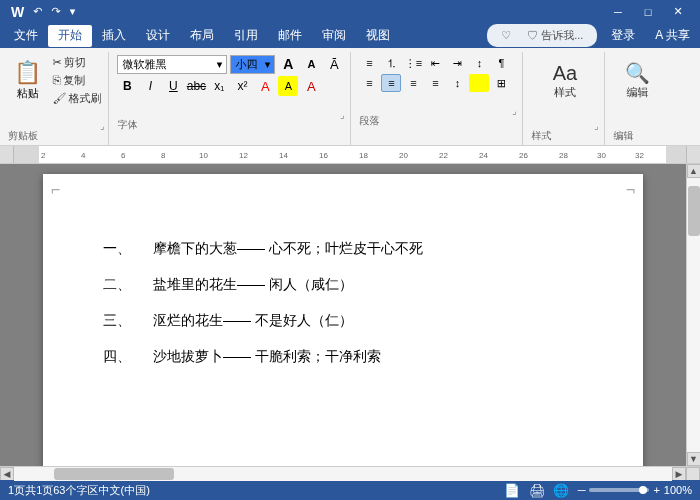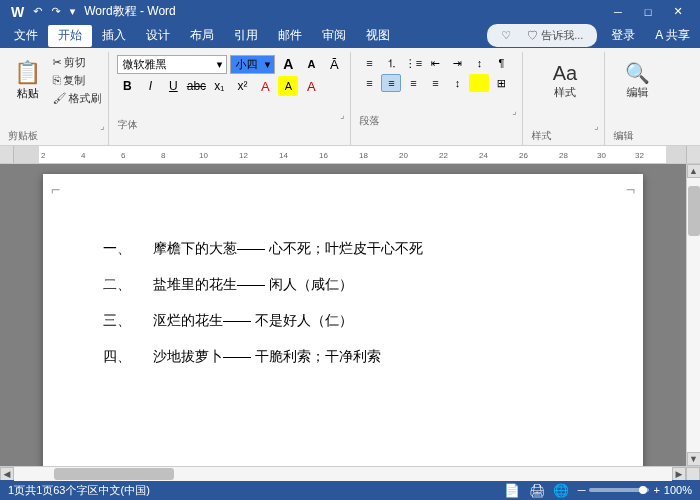--- a/index.html
+++ b/index.html
@@ -264,21 +264,20 @@
 <div class="layout-wrapper">
 
   <div id="title-bar">
     <div class="title-left">
       <div class="quick-access">
         <span class="qa-btn" style="font-size:14px;font-weight:bold;">W</span>
         <span class="qa-btn">↶</span>
         <span class="qa-btn">↷</span>
         <span class="qa-btn">▾</span>
       </div>
-      <span>Word教程 - Word</span>
     </div>
     <div class="win-controls">
       <div class="win-btn">─</div>
       <div class="win-btn">□</div>
       <div class="win-btn close">✕</div>
     </div>
   </div>
 
   <div id="menu-bar">
     <div class="menu-item">文件</div>

